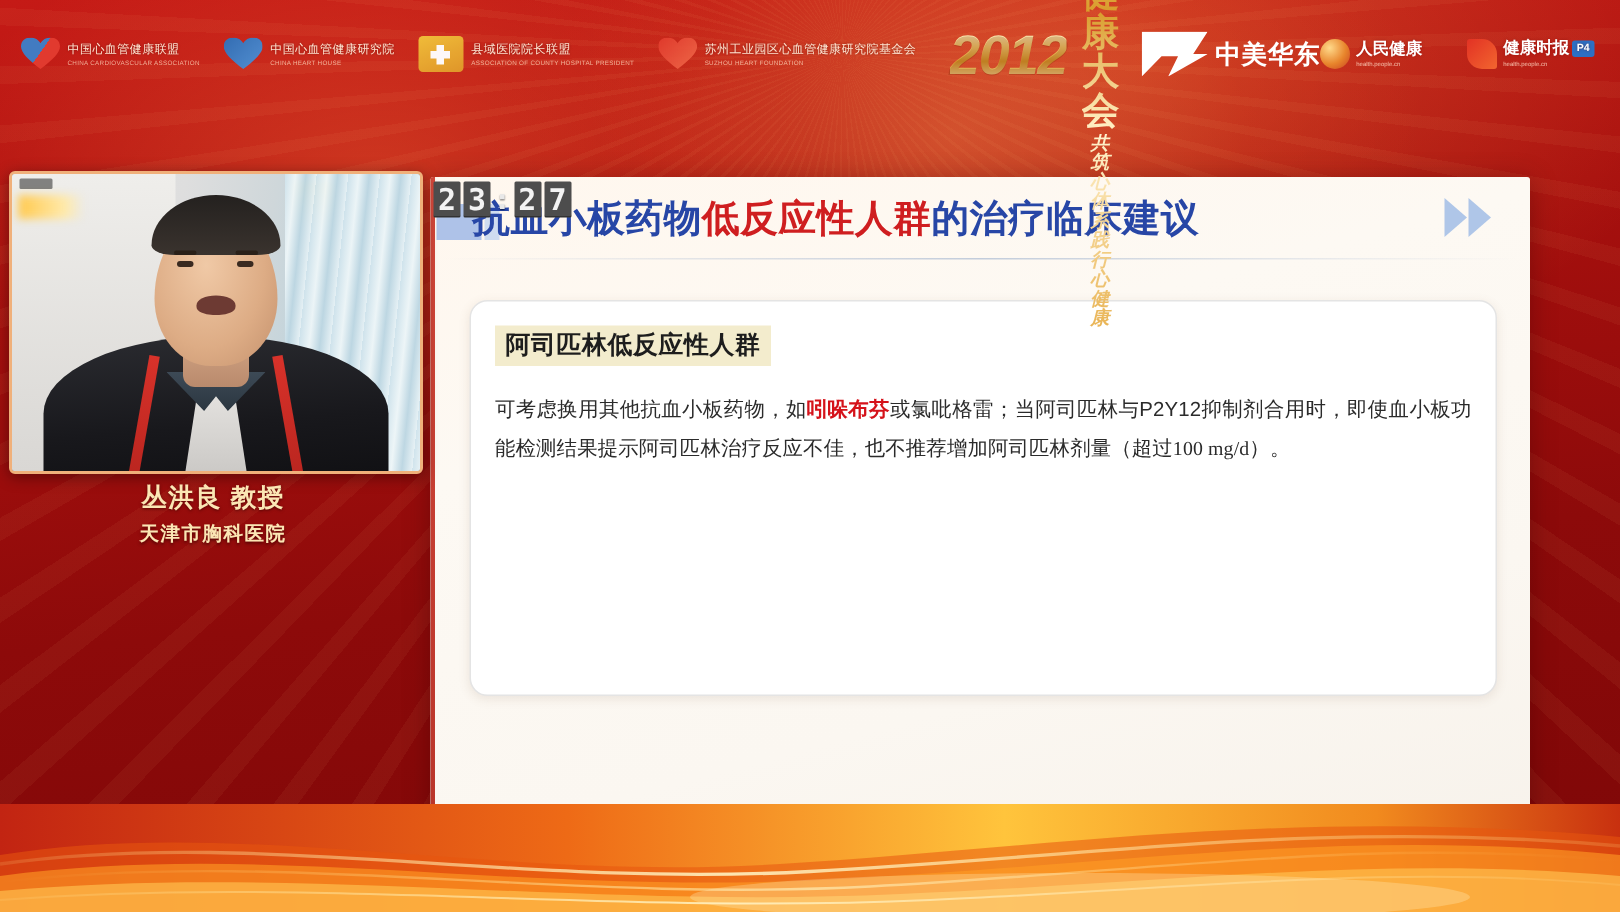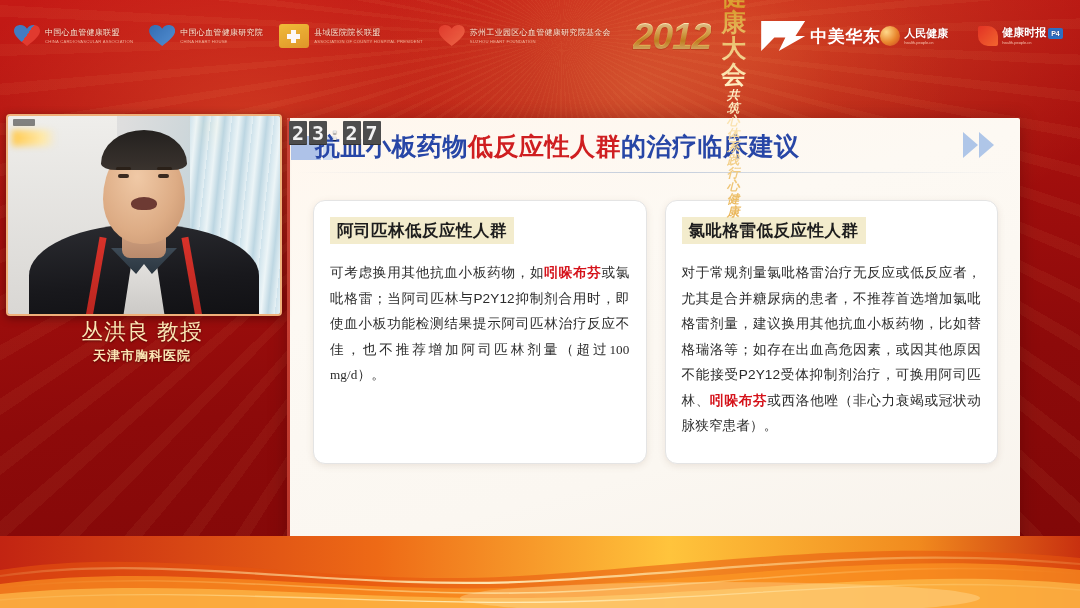--- a/index.html
+++ b/index.html
@@ -373,22 +373,22 @@
 
   .speaker-caption {
     position: absolute;
     left: 0; top: 206px;
     width: 272px;
     text-align: center;
     color: #fbe6b4;
     text-shadow: 0 1px 2px rgba(60,0,0,0.7);
   }
   .speaker-name {
-    font-size: 22px;
-    font-weight: normal;
+    font-size: 17px;
+    font-weight: bold;
     line-height: 24px;
     letter-spacing: 1px;
   }
   .speaker-org {
     font-size: 13px;
     font-weight: bold;
     line-height: 24px;
     letter-spacing: 1px;
   }
 
@@ -673,26 +673,20 @@
 
     <div class="cards">
 
       <div class="card">
         <div class="card-heading">阿司匹林低反应性人群</div>
         <div class="card-body">
           <span>可考虑换用其他抗血小板药物，如</span><span class="hl-red">吲哚布芬</span><span>或氯吡格雷；当阿司匹林与P2Y12抑制剂合用时，即使血小板功能检测结果提示阿司匹林治疗反应不佳，也不推荐增加阿司匹林剂量（超过</span><span class="latin">100 mg/d</span><span>）。</span>
         </div>
       </div>
 
-      <div class="card">
-        <div class="card-heading">氯吡格雷低反应性人群</div>
-        <div class="card-body">
-          <span>对于常规剂量氯吡格雷治疗无反应或低反应者，尤其是合并糖尿病的患者，不推荐首选增加氯吡格雷剂量，建议换用其他抗血小板药物，比如替格瑞洛等；如存在出血高危因素，或因其他原因不能接受P2Y12受体抑制剂治疗，可换用阿司匹林、</span><span class="hl-red">吲哚布芬</span><span>或西洛他唑（非心力衰竭或冠状动脉狭窄患者）。</span>
-        </div>
-      </div>
 
     </div>
   </div>
 
   <div class="timestamp">
     <span class="ts-digit">2</span>
     <span class="ts-digit">3</span>
     <span class="ts-colon">:</span>
     <span class="ts-digit">2</span>
     <span class="ts-digit">7</span>

